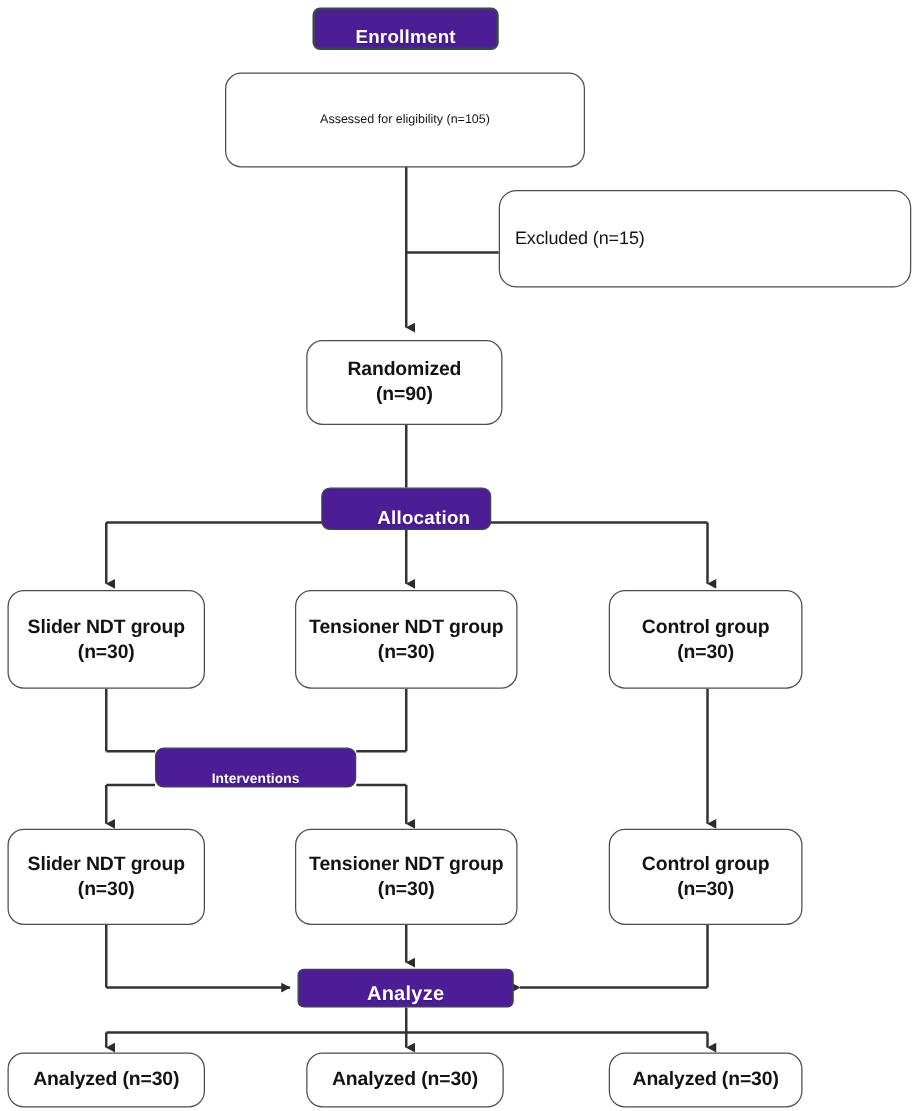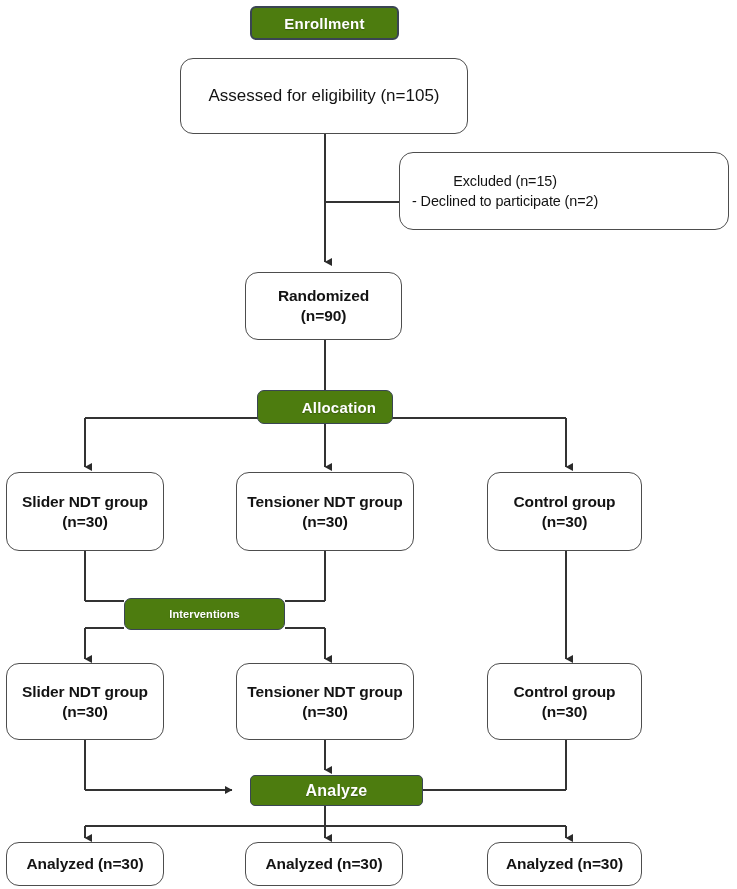--- a/index.html
+++ b/index.html
@@ -41,53 +41,53 @@
     border-radius: 13px;
     color: #131313;
     font-weight: bold;
     font-size: 15.5px;
     line-height: 1.28;
     letter-spacing: -0.1px;
     padding: 2px 6px;
   }
   .box.plain {
     font-weight: normal;
-    font-size: 17px;
+    font-size: 10px;
     letter-spacing: 0;
   }
   .box.excluded {
     font-weight: normal;
     font-size: 14.4px;
     text-align: center;
     justify-content: flex-start;
     align-items: center;
     line-height: 1.42;
     padding: 2px 12px;
     border-radius: 14px;
   }
   
   .band {
-    background: #4d7c0f;
+    background: #4c1d95;
     border: 1.5px solid #3a4553;
     border-radius: 7px;
     color: #ffffff;
     font-weight: bold;
     font-size: 15px;
     letter-spacing: 0.2px;
     text-shadow: 0 1px 1px rgba(0,0,0,0.28);
+    align-items: flex-end;
   }
   .band.small {
     font-size: 11px;
     font-weight: bold;
     letter-spacing: 0.1px;
   }
   .band.analyze {
     font-size: 16px;
     border-radius: 5px;
-    margin-left: 12px;
   }
   .band.enroll {
     border-radius: 6px;
     border-width: 2px;
   }
   .line1 { display: block; }
   .line2 { display: block; }
 </style>
 </head>
 <body>
@@ -154,21 +154,20 @@
     <span>Enrollment</span>
   </div>
 
   <div class="node box plain" style="left:180px; top:58px; width:288px; height:76px;">
     <span>Assessed for eligibility (n=105)</span>
   </div>
 
   <div class="node box excluded" style="left:399px; top:152px; width:330px; height:78px;">
     <div>
       <span class="line1">Excluded (n=15)</span>
-      <span class="line2">- Declined to participate (n=2)</span>
     </div>
   </div>
 
   <div class="node box" style="left:245px; top:272px; width:157px; height:68px;text-align:center;">
     <div>
       <span class="line1">Randomized</span>
       <span class="line2">(n=90)</span>
     </div>
   </div>
 

